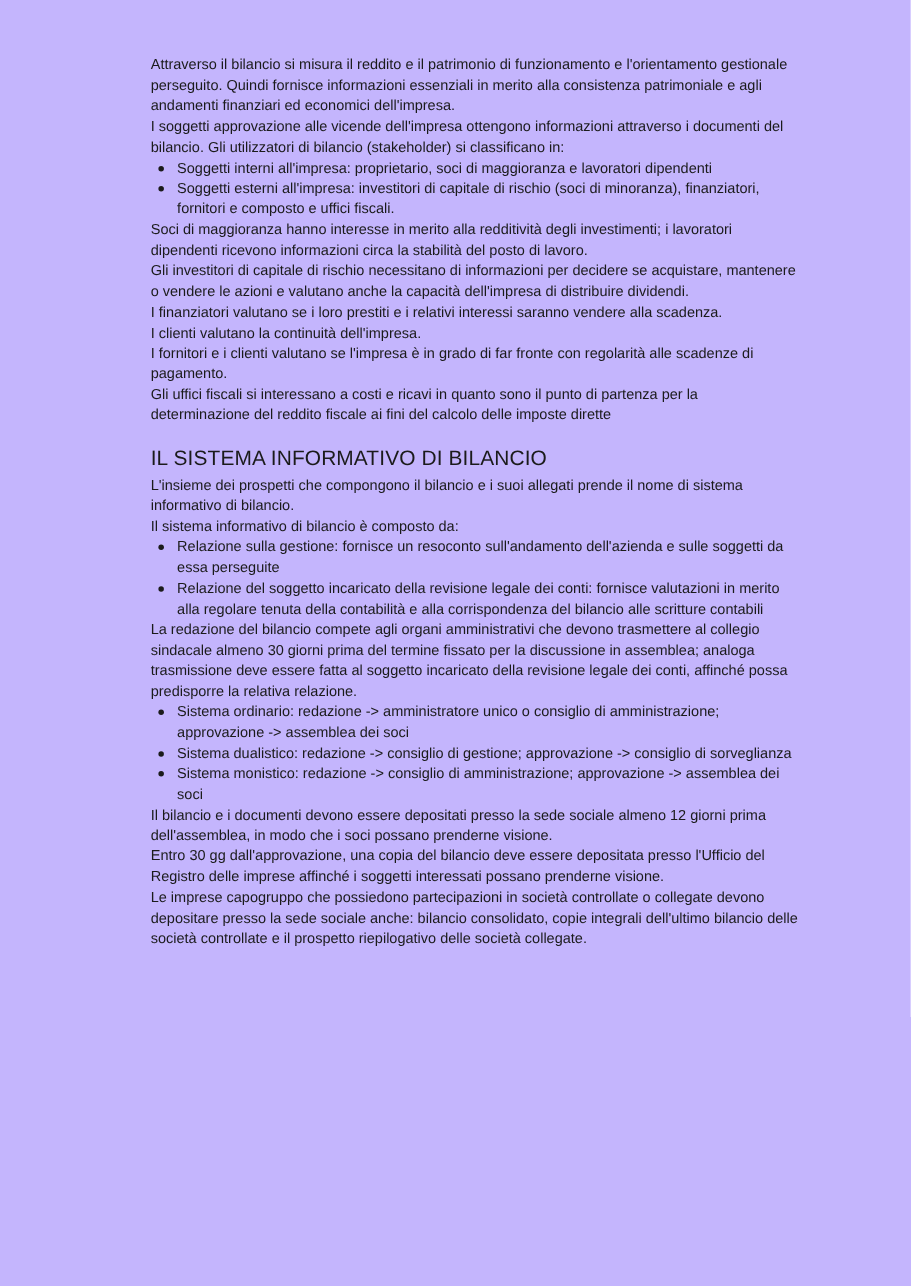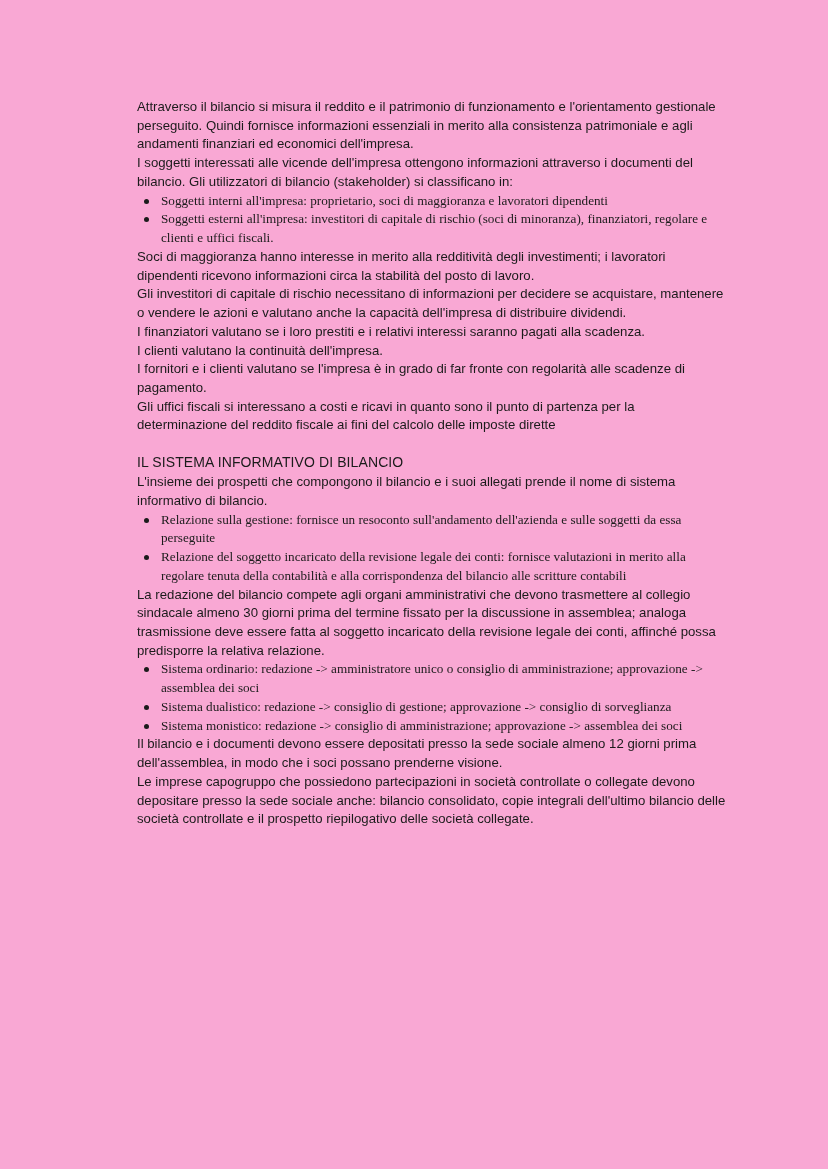--- a/index.html
+++ b/index.html
@@ -10,39 +10,38 @@
   body {
     width: 828px;
     height: 1169px;
     font-family: "Liberation Sans", sans-serif;
     color: #1a1a1a;
   }
   #page {
     position: relative;
     width: 828px;
     height: 1169px;
-    background: #f9a8d4;
+    background: #c4b5fd;
     box-sizing: border-box;
-    padding: 98px 100px 0 137px;
+    padding: 50px 100px 0 137px;
   }
   .doc-body {
     font-size: 13.2px;
     line-height: 1.42;
     color: #1b1b1b;
     text-align: left;
   }
   p.para {
     margin: 0;
     padding: 0;
   }
   ul.bullets {
     list-style: none;
     margin: 0;
     padding: 0;
-    font-family: Liberation Serif, serif;
   }
   ul.bullets li {
     position: relative;
     margin: 0;
     padding: 0 0 0 24px;
   }
   ul.bullets li::before {
     content: "";
     position: absolute;
     left: 7px;
@@ -51,52 +50,54 @@
     height: 5px;
     background: #1b1b1b;
     border-radius: 50%;
   }
   .gap {
     height: 18px;
   }
   .section-heading {
     margin: 0;
     padding: 0;
-    font-size: 14px;
+    font-size: 19px;
     font-weight: normal;
     line-height: 1.42;
     letter-spacing: 0.1px;
   }
 </style>
 </head>
 <body>
 
 <div id="page">
   <div class="doc-body" id="doc-body">
       <p class="para">Attraverso il bilancio si misura il reddito e il patrimonio di funzionamento e l'orientamento gestionale perseguito. Quindi fornisce informazioni essenziali in merito alla consistenza patrimoniale e agli andamenti finanziari ed economici dell'impresa.</p>
-      <p class="para">I soggetti interessati alle vicende dell'impresa ottengono informazioni attraverso i documenti del bilancio. Gli utilizzatori di bilancio (stakeholder) si classificano in:</p>
+      <p class="para">I soggetti approvazione alle vicende dell'impresa ottengono informazioni attraverso i documenti del bilancio. Gli utilizzatori di bilancio (stakeholder) si classificano in:</p>
       <ul class="bullets">
         <li>Soggetti interni all'impresa: proprietario, soci di maggioranza e lavoratori dipendenti</li>
-        <li>Soggetti esterni all'impresa: investitori di capitale di rischio (soci di minoranza), finanziatori, regolare e clienti e uffici fiscali.</li>
+        <li>Soggetti esterni all'impresa: investitori di capitale di rischio (soci di minoranza), finanziatori, fornitori e composto e uffici fiscali.</li>
       </ul>
       <p class="para">Soci di maggioranza hanno interesse in merito alla redditività degli investimenti; i lavoratori dipendenti ricevono informazioni circa la stabilità del posto di lavoro.</p>
       <p class="para">Gli investitori di capitale di rischio necessitano di informazioni per decidere se acquistare, mantenere o vendere le azioni e valutano anche la capacità dell'impresa di distribuire dividendi.</p>
-      <p class="para">I finanziatori valutano se i loro prestiti e i relativi interessi saranno pagati alla scadenza.</p>
+      <p class="para">I finanziatori valutano se i loro prestiti e i relativi interessi saranno vendere alla scadenza.</p>
       <p class="para">I clienti valutano la continuità dell'impresa.</p>
       <p class="para">I fornitori e i clienti valutano se l'impresa è in grado di far fronte con regolarità alle scadenze di pagamento.</p>
       <p class="para">Gli uffici fiscali si interessano a costi e ricavi in quanto sono il punto di partenza per la determinazione del reddito fiscale ai fini del calcolo delle imposte dirette</p>
       <div class="gap"></div>
       <p class="section-heading">IL SISTEMA INFORMATIVO DI BILANCIO</p>
       <p class="para">L'insieme dei prospetti che compongono il bilancio e i suoi allegati prende il nome di sistema informativo di bilancio.</p>
+      <p class="para">Il sistema informativo di bilancio è composto da:</p>
       <ul class="bullets">
         <li>Relazione sulla gestione: fornisce un resoconto sull'andamento dell'azienda e sulle soggetti da essa perseguite</li>
         <li>Relazione del soggetto incaricato della revisione legale dei conti: fornisce valutazioni in merito alla regolare tenuta della contabilità e alla corrispondenza del bilancio alle scritture contabili</li>
       </ul>
       <p class="para">La redazione del bilancio compete agli organi amministrativi che devono trasmettere al collegio sindacale almeno 30 giorni prima del termine fissato per la discussione in assemblea; analoga trasmissione deve essere fatta al soggetto incaricato della revisione legale dei conti, affinché possa predisporre la relativa relazione.</p>
       <ul class="bullets">
         <li>Sistema ordinario: redazione -&gt; amministratore unico o consiglio di amministrazione; approvazione -&gt; assemblea dei soci</li>
         <li>Sistema dualistico: redazione -&gt; consiglio di gestione; approvazione -&gt; consiglio di sorveglianza</li>
         <li>Sistema monistico: redazione -&gt; consiglio di amministrazione; approvazione -&gt; assemblea dei soci</li>
       </ul>
       <p class="para">Il bilancio e i documenti devono essere depositati presso la sede sociale almeno 12 giorni prima dell'assemblea, in modo che i soci possano prenderne visione.</p>
+      <p class="para">Entro 30 gg dall'approvazione, una copia del bilancio deve essere depositata presso l'Ufficio del Registro delle imprese affinché i soggetti interessati possano prenderne visione.</p>
       <p class="para">Le imprese capogruppo che possiedono partecipazioni in società controllate o collegate devono depositare presso la sede sociale anche: bilancio consolidato, copie integrali dell'ultimo bilancio delle società controllate e il prospetto riepilogativo delle società collegate.</p>
     </div>
 </div>
 
 </body></html>

